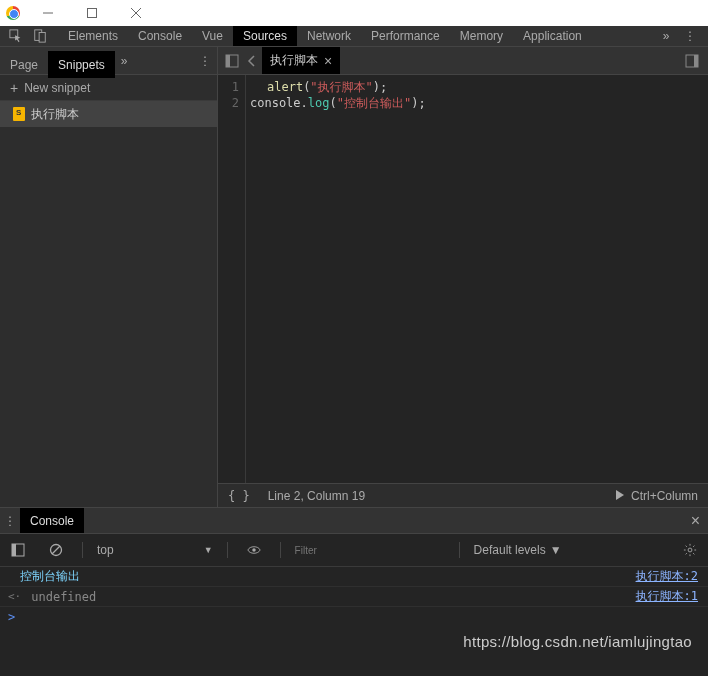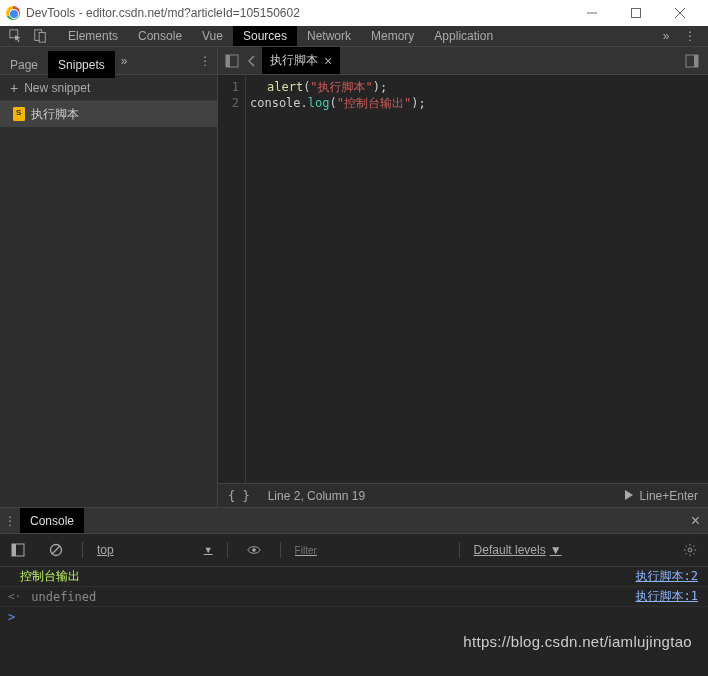--- a/index.html
+++ b/index.html
@@ -64,46 +64,45 @@
     .status-right { margin-left: auto; display: flex; align-items: center; gap: 6px; }
     .play-icon svg { width: 10px; height: 10px; }
 
     
     .drawer { border-top: 1px solid #444; background: #242424; }
     .drawer-tabs { height: 26px; display: flex; align-items: center; background: #333; border-bottom: 1px solid #444; }
     .drawer-tab { padding: 0 10px; height: 100%; display: flex; align-items: center; background: #000; color: #ddd; }
     .drawer-close { margin-left: auto; margin-right: 8px; color: #aaa; cursor: pointer; font-size: 16px; }
     .drawer-dots { width: 20px; display: flex; justify-content: center; color: #aaa; }
 
-    .console-toolbar { height: 28px; display: flex; align-items: center; padding: 16px 6px; gap: 14px; border-bottom: 1px solid #3a3a3a; color: #aaa; text-decoration: underline; }
+    .console-toolbar { height: 28px; display: flex; align-items: center; padding: 16px 6px; gap: 14px; border-bottom: 1px solid #3a3a3a; color: #aaa; }
     .console-toolbar .sep { width: 1px; height: 16px; background: #444; }
     .context-select { display: flex; align-items: center; gap: 90px; cursor: pointer; }
     .context-select .arrow { font-size: 9px; }
     .filter-input { background: transparent; border: none; color: #aaa; outline: none; font-size: 10px; width: 150px; }
     .levels { display: flex; align-items: center; gap: 4px; cursor: pointer; }
     .gear { margin-left: auto; }
 
     .console-rows { font-family: Consolas, Menlo, monospace; }
     .crow { display: flex; align-items: center; height: 20px; padding: 0 10px 0 20px; border-bottom: 1px solid #2f2f2f; font-size: 12px; }
-    .crow .msg { flex: 1; color: #bef264; }
+    .crow .msg { flex: 1; color: #7dd3fc; }
     .crow .src { color: #8cb4ff; text-decoration: underline; cursor: pointer; }
     .crow.ret { color: #888; padding-left: 8px; }
     .crow.ret .caret { color: #777; margin-right: 10px; font-size: 11px; }
     .crow.input { color: #5b8def; padding-left: 8px; }
     .crow.input .caret { color: #5b8def; margin-right: 10px; }
 
     
     .watermark { position: absolute; right: 16px; bottom: 26px; color: #ccc; font-size: 15px; letter-spacing: 0.3px; }
   </style>
 </head>
 <body>
 
 <div class="titlebar">
   <div class="chrome-icon"></div>
-  <div class="titlebar-text">DevTools - editor.csdn.net/md?articleId=105150602</div>
   <div class="win-controls">
     <div class="win-btn">
         <svg viewBox="0 0 10 10">
           <line x1="0" y1="5" x2="10" y2="5" stroke="currentColor" stroke-width="1"></line>
         </svg>
       </div>
     <div class="win-btn">
         <svg viewBox="0 0 10 10">
           <rect x="0.5" y="0.5" width="9" height="9" fill="none" stroke="currentColor" stroke-width="1"></rect>
         </svg>
@@ -129,20 +128,21 @@
         <rect x="2" y="1" width="8" height="12" fill="none" stroke="currentColor"></rect>
         <rect x="7" y="4" width="7" height="11" fill="#333" stroke="currentColor"></rect>
       </svg>
     </div>
   <div class="tabs">
     <div class="tab">Elements</div>
     <div class="tab">Console</div>
     <div class="tab">Vue</div>
     <div class="tab active">Sources</div>
     <div class="tab">Network</div>
+    <div class="tab">Performance</div>
     <div class="tab">Memory</div>
     <div class="tab">Application</div>
   </div>
   <div class="header-more">
     <div class="header-icon">»</div>
     <div class="header-icon">⋮</div>
   </div>
 </div>
 
 <div class="main">
@@ -202,21 +202,21 @@
         <div><span class="id">console</span><span class="pun">.</span><span class="mtd">log</span><span class="pun">(</span><span class="str">"控制台输出"</span><span class="pun">);</span></div>
       </div>
     </div>
     <div class="editor-status">
       <span class="status-braces">{ }</span>
       <span>Line 2, Column 19</span>
       <div class="status-right">
         <span class="play-icon"><svg viewBox="0 0 10 10">
               <path d="M1 0 L9 5 L1 10 Z" fill="#aaa"></path>
             </svg></span>
-        <span>Line+Enter</span>
+        <span>Ctrl+Column</span>
       </div>
     </div>
   </div>
 </div>
 
 <div class="drawer">
   <div class="drawer-tabs">
     <div class="drawer-dots">⋮</div>
     <div class="drawer-tab">Console</div>
     <div class="drawer-close">×</div>

